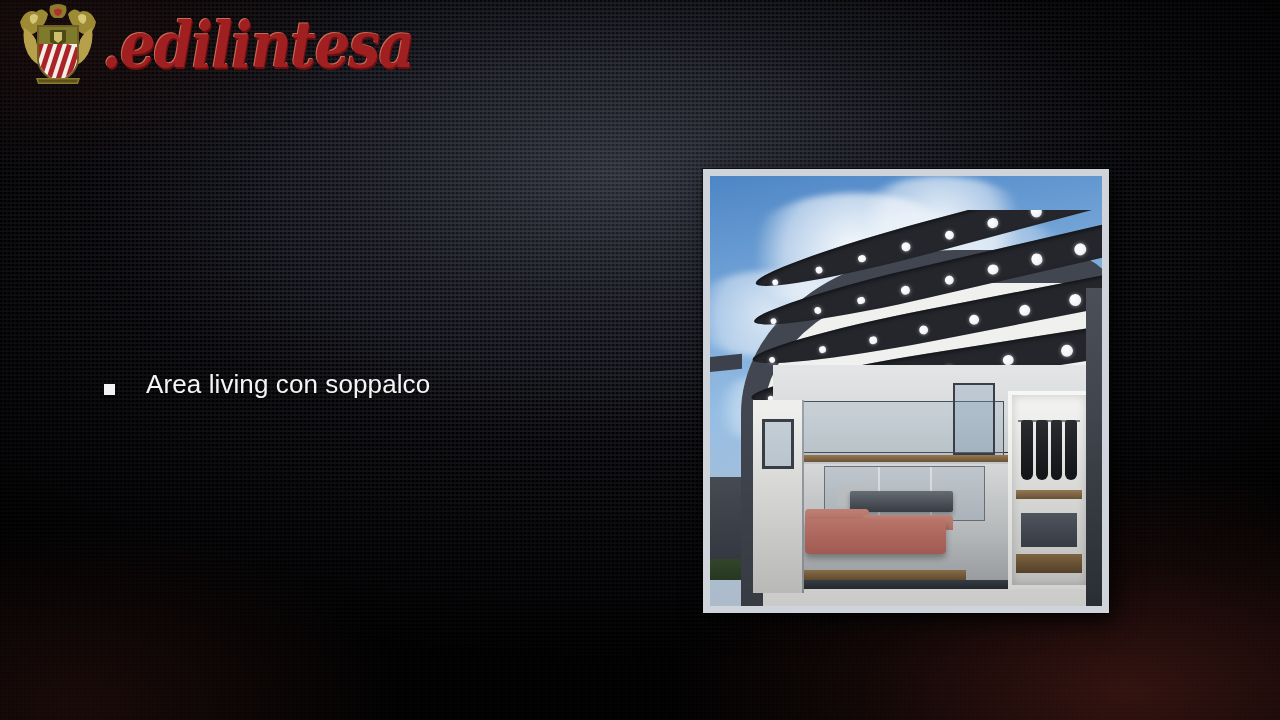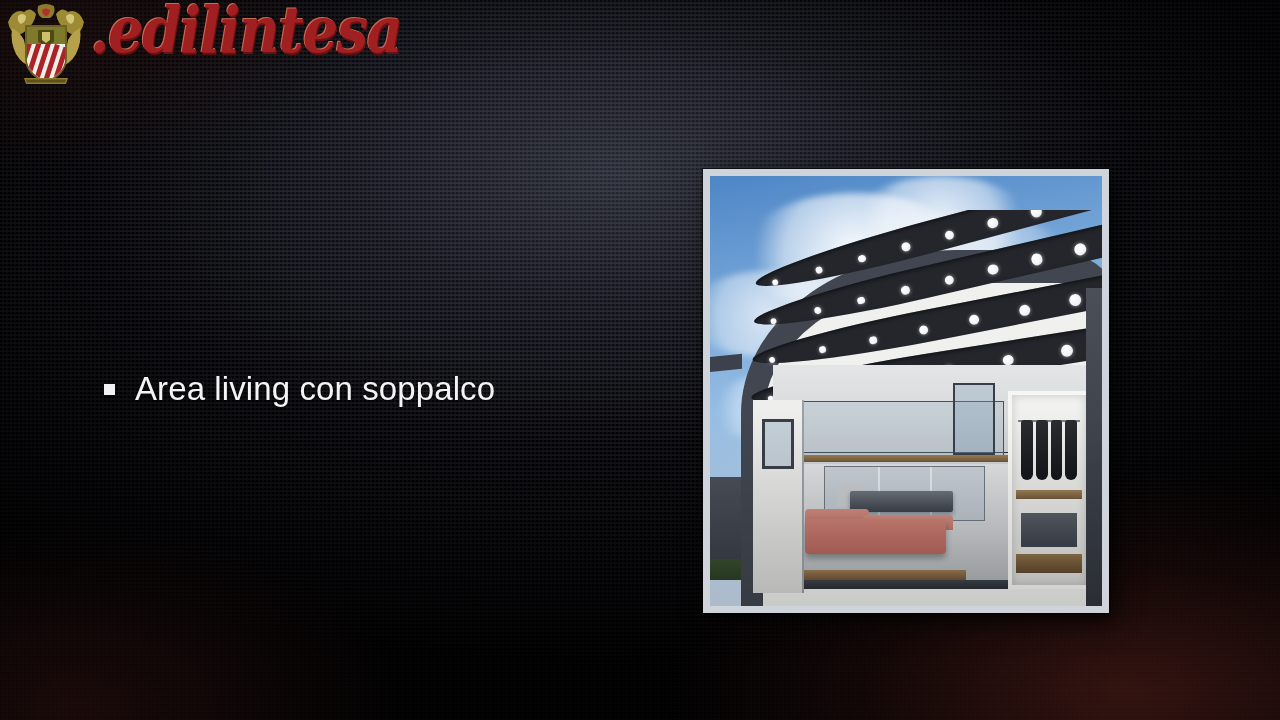--- a/index.html
+++ b/index.html
@@ -57,24 +57,24 @@
     inset: 0;
     background:
       radial-gradient(ellipse 46% 40% at 88% 96%, rgba(92,34,28,0.55) 0%, rgba(60,22,18,0.28) 45%, rgba(0,0,0,0.0) 78%),
       radial-gradient(ellipse 34% 34% at 6% 98%, rgba(70,26,22,0.34) 0%, rgba(0,0,0,0.0) 75%),
       radial-gradient(ellipse 30% 26% at 4% 4%, rgba(62,24,20,0.30) 0%, rgba(0,0,0,0.0) 78%);
   }
 
   
   .logo {
     position: absolute;
-    left: 4px;
+    left: 16px;
     top: 2px;
     display: flex;
-    align-items: flex-start;
+    align-items: center;
     height: 86px;
   }
   .crest {
     width: 84px;
     height: 86px;
     flex: 0 0 auto;
   }
   .logo-word {
     margin-left: 2px;
     font-family: "DejaVu Serif", serif;
@@ -102,23 +102,23 @@
   }
   .bullet-marker {
     width: 11px;
     height: 11px;
     background: #f2f2f2;
     margin-top: 16px;
     flex: 0 0 auto;
     box-shadow: 0 0 2px rgba(0,0,0,0.7);
   }
   .bullet-text {
-    margin-left: 20px;
+    margin-left: 31px;
     color: #f4f4f4;
-    font-size: 33px;
+    font-size: 26px;
     font-weight: 400;
     line-height: 1.28;
     letter-spacing: 0.1px;
     white-space: nowrap;
     text-shadow: 0 1px 2px rgba(0,0,0,0.6);
   }
 
   
   .picture-frame {
     position: absolute;

